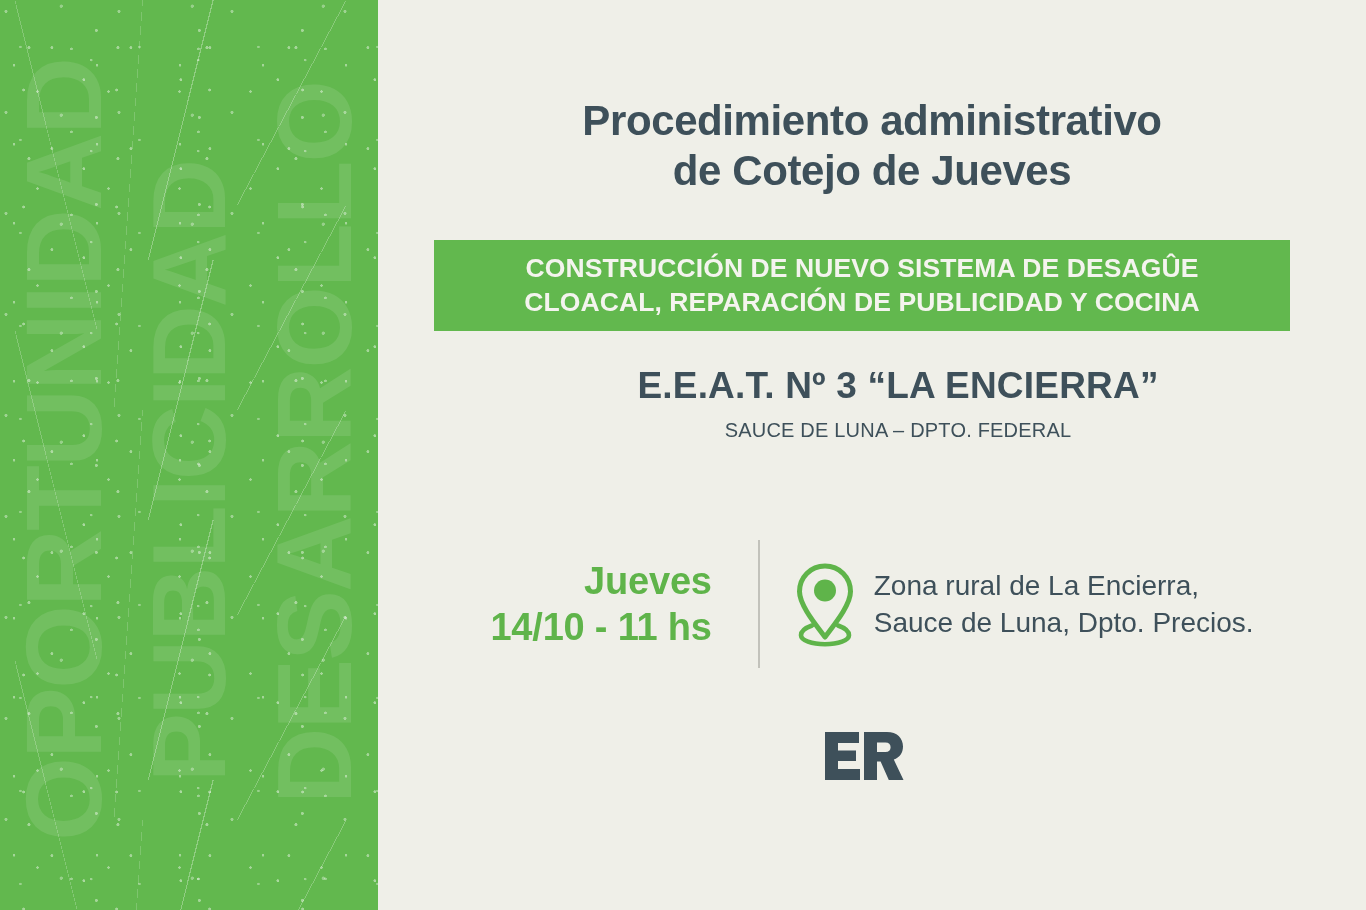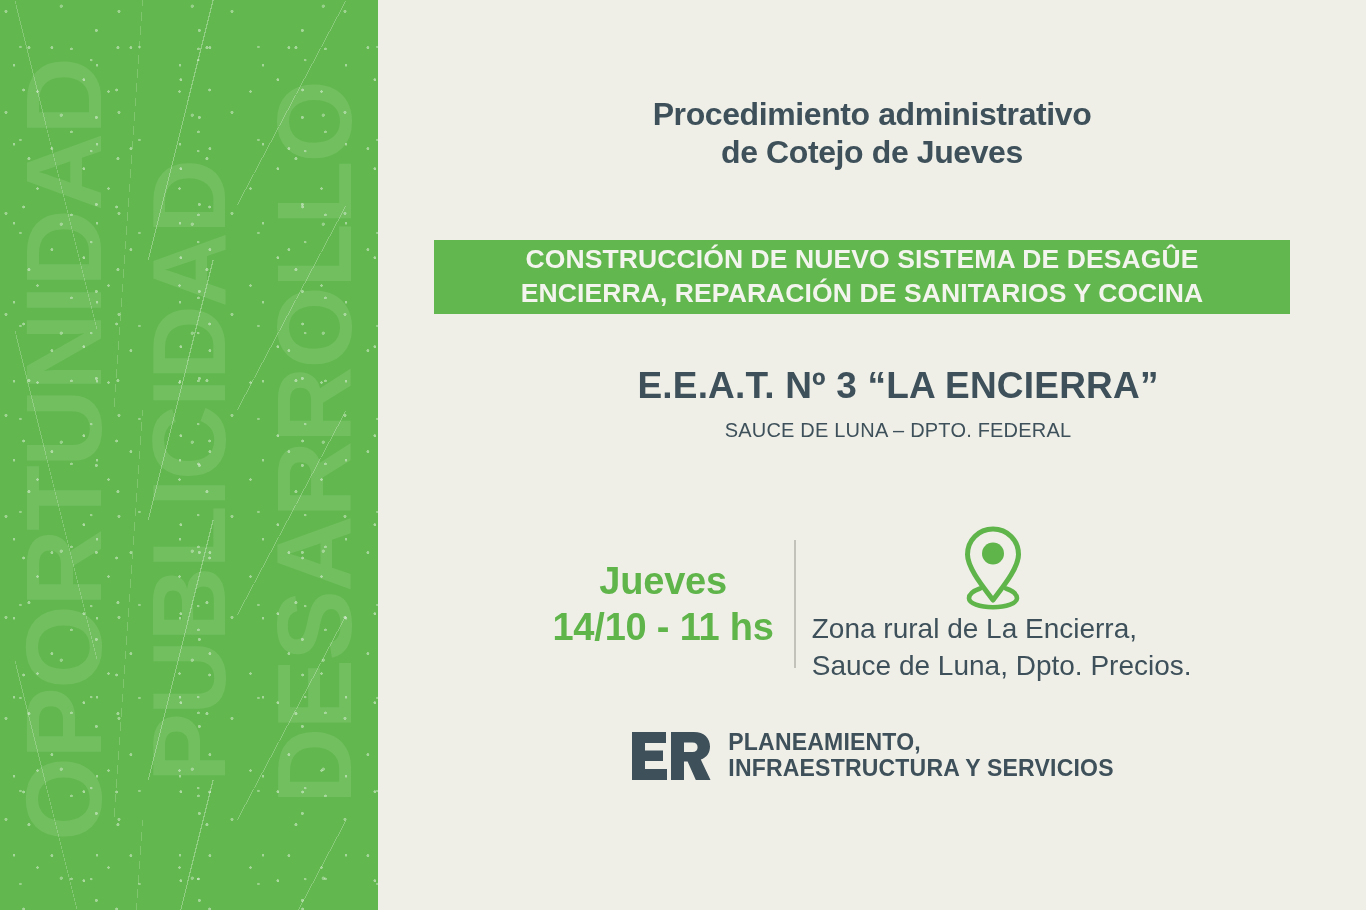--- a/index.html
+++ b/index.html
@@ -109,32 +109,32 @@
   .title-block {
     position: absolute;
     left: 0;
     top: 96px;
     width: 988px;
     text-align: center;
   }
   .title-line {
     font-family: "Liberation Sans", sans-serif;
     font-weight: bold;
-    font-size: 32px;
+    font-size: 42px;
     line-height: 1.18;
     color: #3e505a;
     letter-spacing: -.4px;
   }
 
   .banner {
     position: absolute;
     left: 56px;
     top: 240px;
     width: 856px;
-    height: 74px;
+    height: 91px;
     background: #62b84e;
     display: flex;
     flex-direction: column;
     align-items: center;
     justify-content: center;
   }
   .banner-line {
     font-family: "Liberation Sans", sans-serif;
     font-weight: bold;
     font-size: 26.5px;
@@ -175,43 +175,43 @@
     left: 0;
     top: 540px;
     width: 988px;
     height: 128px;
     display: flex;
     flex-direction: row;
     align-items: center;
     justify-content: center;
   }
   .date-block {
-    text-align: center;
-    padding-right: 20px;
+    text-align: right;
+    padding-right: 46px;
   }
   .date-line {
     font-family: "Liberation Sans", sans-serif;
     font-weight: bold;
     font-size: 38px;
     line-height: 1.22;
     color: #5fb44a;
     letter-spacing: -.2px;
     white-space: nowrap;
   }
   .divider {
     width: 2px;
     height: 128px;
     background: #c2c2bb;
     flex: 0 0 auto;
   }
   .place-block {
     display: flex;
-    flex-direction: column;
-    align-items: center;
-    padding-left: 16px;
+    flex-direction: row;
+    align-items: center;
+    padding-left: 34px;
   }
   .pin-icon {
     flex: 0 0 auto;
     width: 62px;
     height: 86px;
     margin-right: 18px;
   }
   .place-text {
     font-family: "Liberation Sans", sans-serif;
     font-weight: normal;
@@ -270,21 +270,21 @@
 
   <div class="content">
 
     <div class="title-block">
       <div class="title-line">Procedimiento administrativo</div>
       <div class="title-line">de Cotejo de Jueves</div>
     </div>
 
     <div class="banner">
       <div class="banner-line">CONSTRUCCIÓN DE NUEVO SISTEMA DE DESAGÛE</div>
-      <div class="banner-line">ENCIERRA, REPARACIÓN DE SANITARIOS Y COCINA</div>
+      <div class="banner-line">CLOACAL, REPARACIÓN DE PUBLICIDAD Y COCINA</div>
     </div>
 
     <div class="school-block">
       <div class="school-name">E.E.A.T. Nº 3 “LA ENCIERRA”</div>
       <div class="school-sub">SAUCE DE LUNA – DPTO. FEDERAL</div>
     </div>
 
     <div class="info-row">
 
       <div class="date-block">
@@ -313,20 +313,16 @@
     <div class="logo-row">
       <span class="logo-mark">
         <svg viewBox="0 0 82 52" width="82" height="52" aria-hidden="true">
 
           <path d="M2 2 H36 V13 H15 V20.5 H33 V31 H15 V39 H37 V50 H2 Z" fill="#3e505a"></path>
 
           <path d="M41 2 H64 C74 2 80 8 80 16.5 C80 23 76.6 27.6 70.8 29.6 L80.5 50 H65.8 L57.6 31.5 H54 V50 H41 Z
                    M54 12.5 V22 H62.5 C65.8 22 67.6 20.2 67.6 17.2 C67.6 14.3 65.8 12.5 62.5 12.5 Z" fill="#3e505a"></path>
         </svg>
       </span>
-      <span class="logo-text">
-        <span class="logo-line">PLANEAMIENTO,</span>
-        <span class="logo-line">INFRAESTRUCTURA Y SERVICIOS</span>
-      </span>
     </div>
 
   </div>
 </div>
 
 </body></html>

